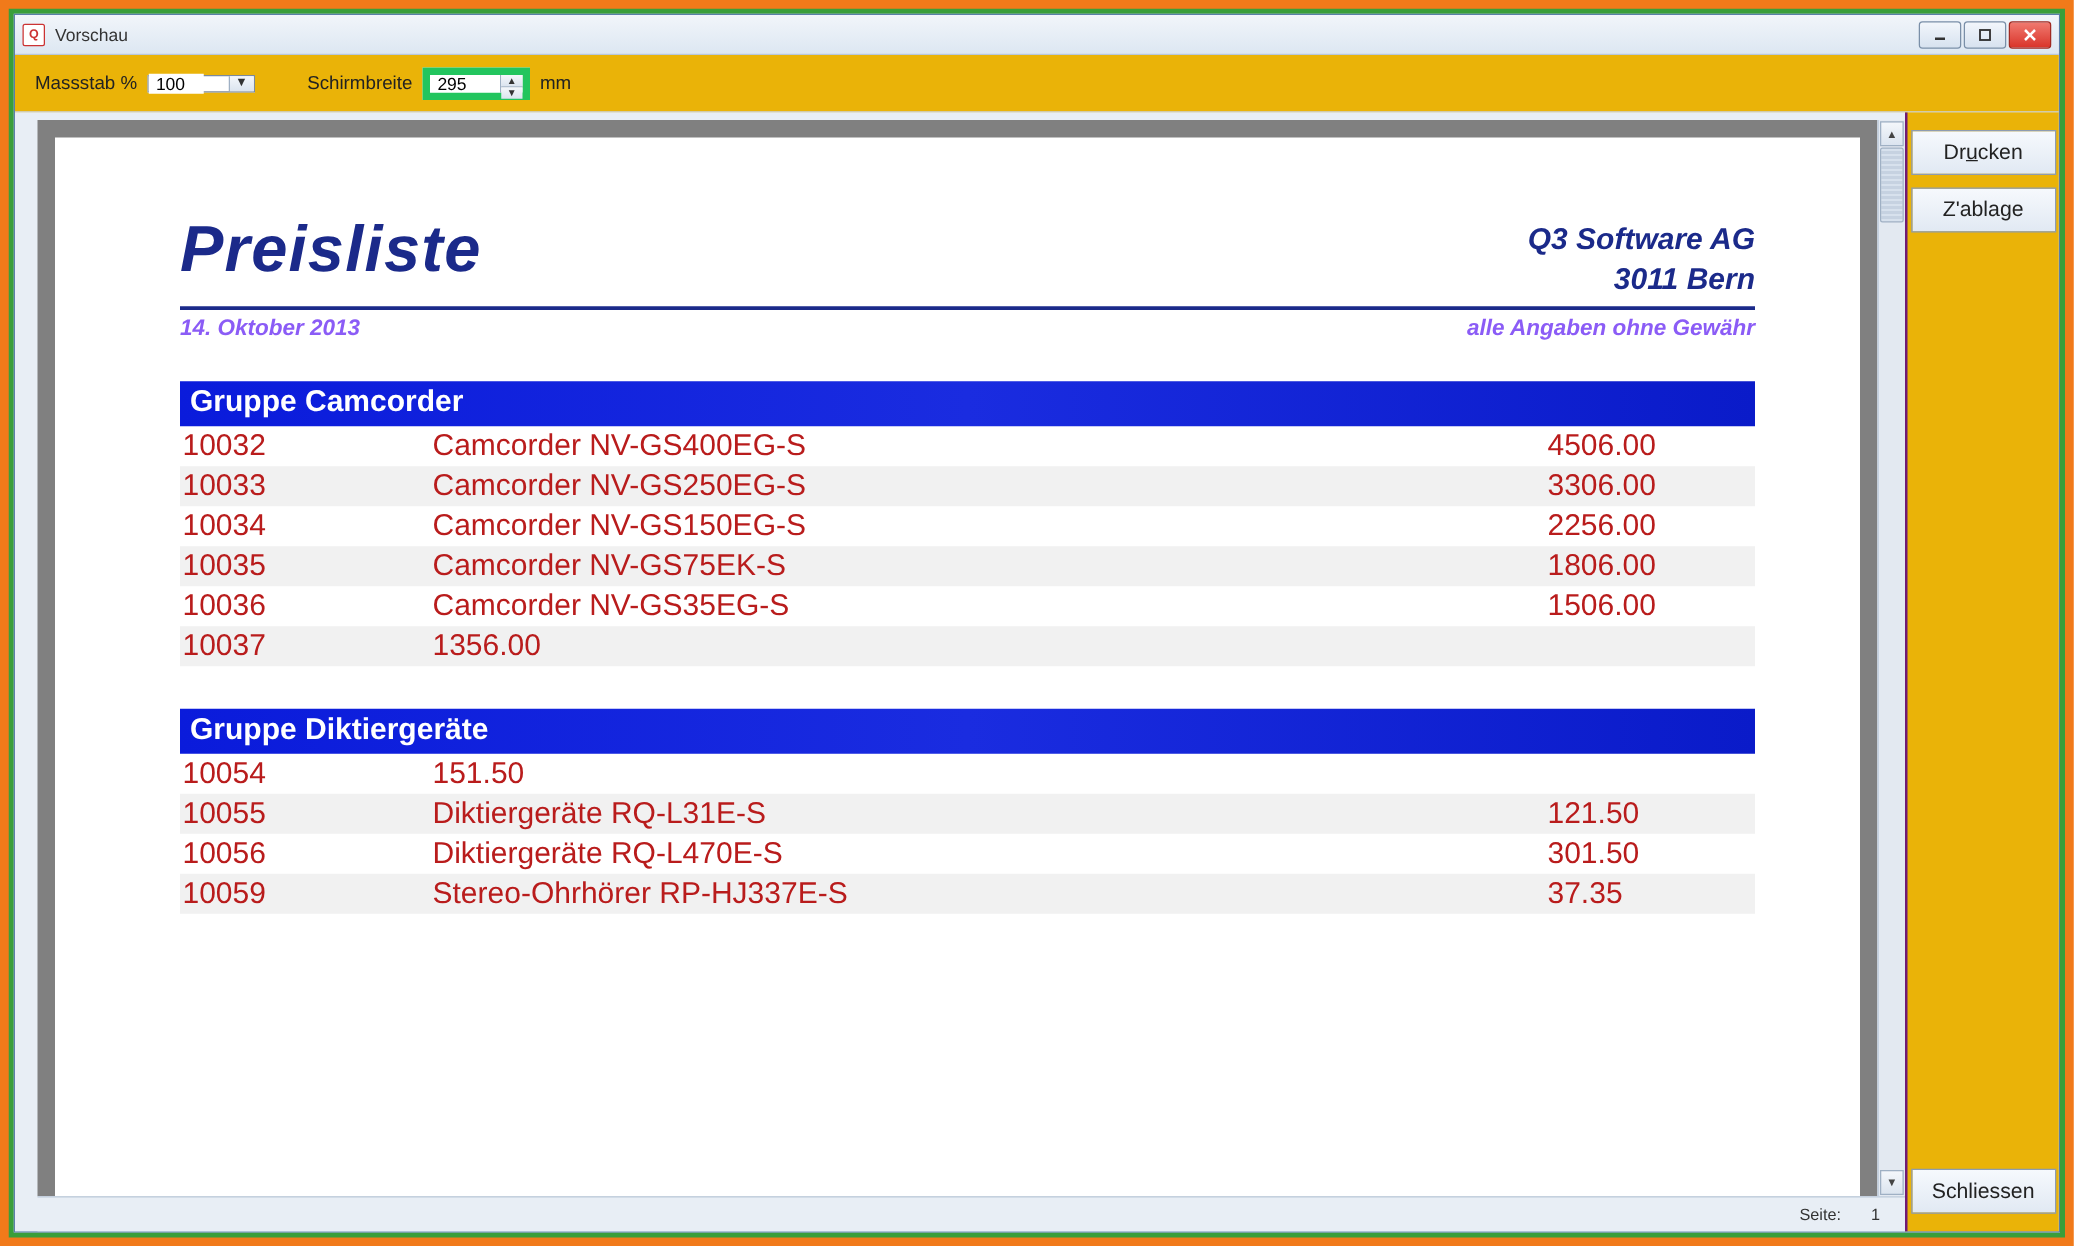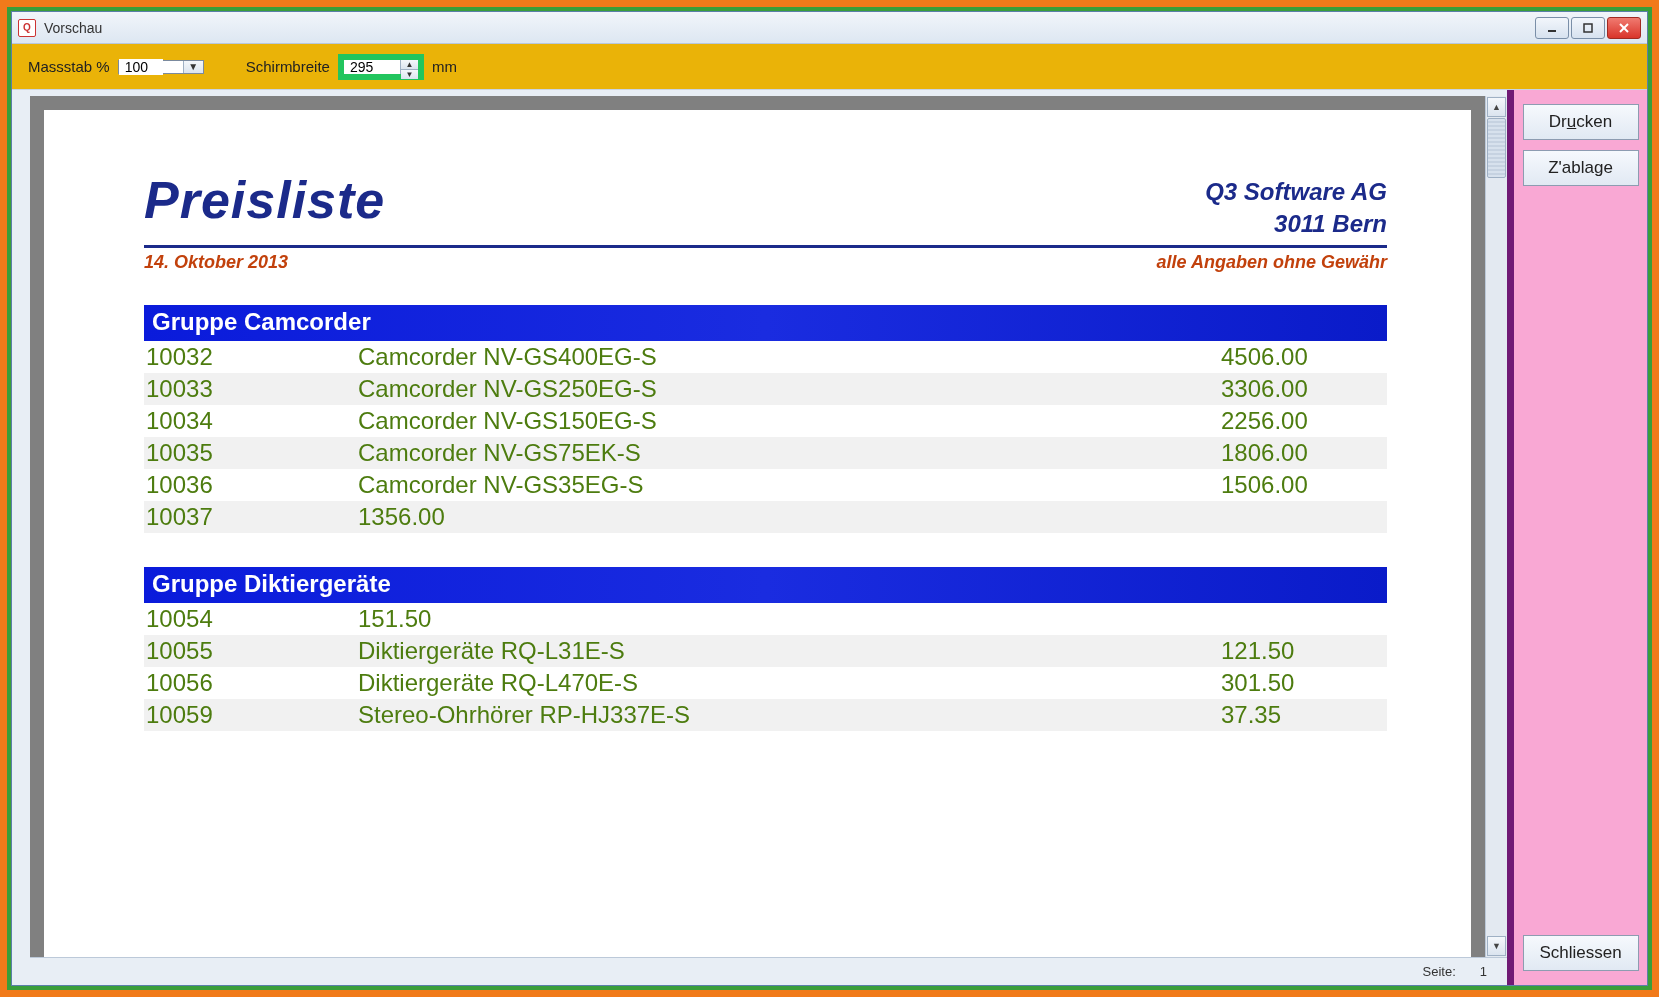--- a/index.html
+++ b/index.html
@@ -208,23 +208,23 @@
     background:#e8eef5;
     display:flex;
     align-items:center;
     justify-content:flex-end;
     padding:0 20px;
     font-size:13px;
     color:#333;
     gap:24px;
   }
   .side-panel {
-    width: 140px;
-    background:#f9a8d4;
-    border-left:7px solid #701a75;
+    width: 123px;
+    background:#eab308;
+    border-left:2px solid #701a75;
     display:flex;
     flex-direction:column;
     align-items:center;
     padding:14px 10px;
     gap:10px;
   }
   .side-panel .spacer{flex:1;}
   .btn {
     width: 116px;
     height: 36px;
@@ -266,42 +266,41 @@
     border-top:3px solid #1b2a8a;
     margin-top:4px;
     margin-bottom:4px;
   }
   .doc-sub{
     display:flex;
     justify-content:space-between;
     font-family: Verdana, Geneva, sans-serif;
     font-weight:bold;
     font-style:italic;
-    color:#c2410c;
+    color:#8b5cf6;
     font-size:18px;
   }
   .group{
     margin-top:32px;
   }
   .group + .group{ margin-top:34px; }
   .group-head{
     background: linear-gradient(90deg,#0a1bdb 0%,#1a2ce0 50%,#0a1bc9 100%);
     color:#fff;
     font-family: Verdana, Geneva, sans-serif;
     font-weight:bold;
     font-size:24px;
     padding:3px 8px 5px 8px;
   }
   .row{
     display:flex;
     font-family: Verdana, Geneva, sans-serif;
     font-size:24px;
-    color:#4d7c0f;
+    color:#b91c1c;
     padding:2px 6px 2px 2px;
-    gap:12px;
   }
   .row:nth-child(even){ background:#f1f1f1; }
   .row .c-code{ width:200px; }
   .row .c-desc{ flex:1; }
   .row .c-price{ width:160px; text-align:left; }
 </style>
 </head>
 <body>
 
 <div class="outer-frame">

